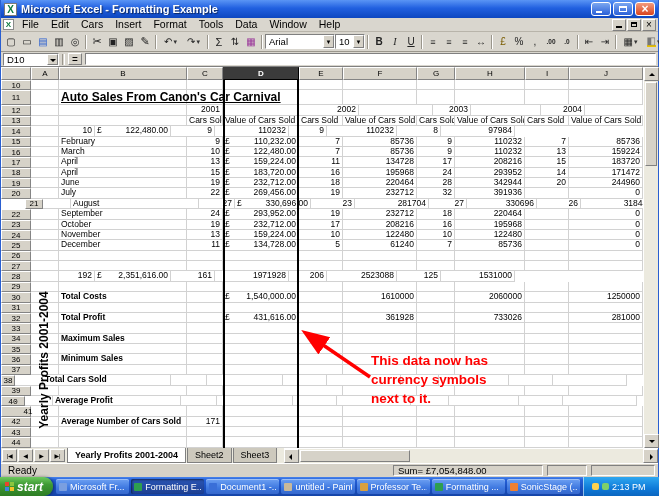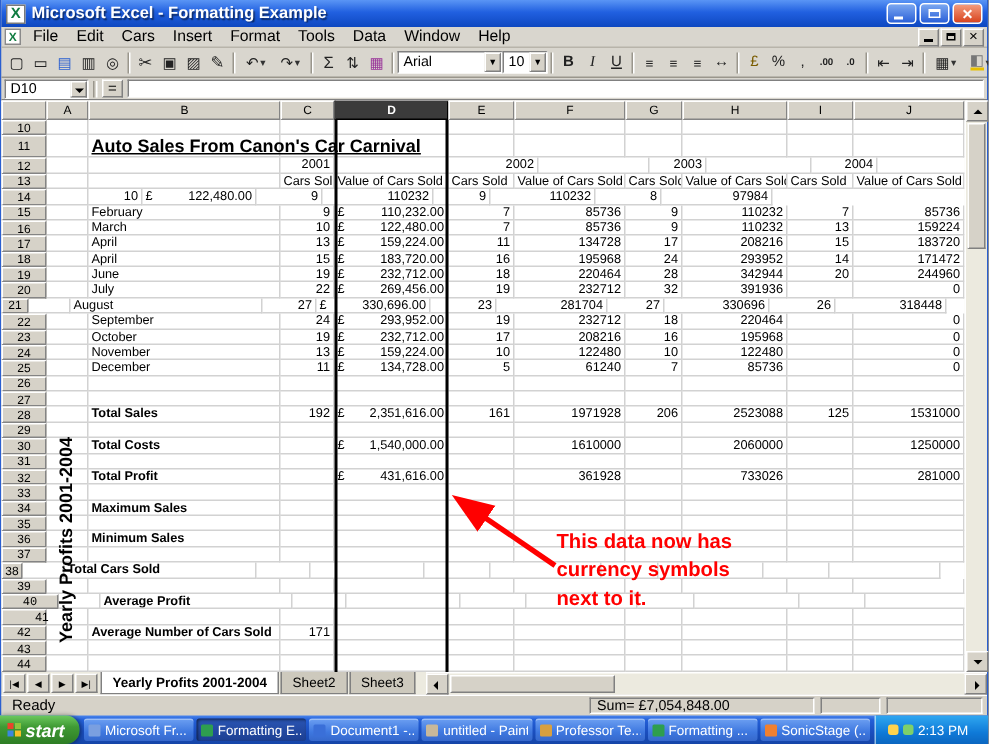--- a/index.html
+++ b/index.html
@@ -470,21 +470,21 @@
               <span class="cur-amt">269,456.00</span>
             </div>
             <div class="gcell num" style="width: 44px;">19</div>
             <div class="gcell num" style="width: 74px;">232712</div>
             <div class="gcell num" style="width: 38px;">32</div>
             <div class="gcell num" style="width: 70px;">391936</div>
             <div class="gcell" style="width: 44px;"></div>
             <div class="gcell num" style="width: 74px;">0</div>
           </div>
           <div class="grow">
-            <div class="rhead" style="width: 18px;">21</div>
+            <div class="rhead" style="width: 18px; margin-left: 24px;">21</div>
             <div class="gcell" style="width: 28px;"></div>
             <div class="gcell" style="width: 128px;">August</div>
             <div class="gcell num" style="width: 36px;">27</div>
             <div class="gcell cur" style="width: 76px;">
               <span class="cur-sym">£</span>
               <span class="cur-amt">330,696.00</span>
             </div>
             <div class="gcell num" style="width: 44px;">23</div>
             <div class="gcell num" style="width: 74px;">281704</div>
             <div class="gcell num" style="width: 38px;">27</div>
@@ -578,21 +578,20 @@
             <div class="gcell" style="width: 44px;"></div>
             <div class="gcell" style="width: 74px;"></div>
             <div class="gcell" style="width: 38px;"></div>
             <div class="gcell" style="width: 70px;"></div>
             <div class="gcell" style="width: 44px;"></div>
             <div class="gcell" style="width: 74px;"></div>
           </div>
           <div class="grow">
             <div class="rhead" style="width: 30px;">28</div>
             <div class="gcell" style="width: 28px;"></div>
-            <div class="gcell lbl" style="width: 128px;">Total Sales</div>
             <div class="gcell num" style="width: 36px;">192</div>
             <div class="gcell cur" style="width: 76px;">
               <span class="cur-sym">£</span>
               <span class="cur-amt">2,351,616.00</span>
             </div>
             <div class="gcell num" style="width: 44px;">161</div>
             <div class="gcell num" style="width: 74px;">1971928</div>
             <div class="gcell num" style="width: 38px;">206</div>
             <div class="gcell num" style="width: 70px;">2523088</div>
             <div class="gcell num" style="width: 44px;">125</div>
@@ -741,21 +740,21 @@
             <div class="gcell" style="width: 36px;"></div>
             <div class="gcell" style="width: 76px;"></div>
             <div class="gcell" style="width: 44px;"></div>
             <div class="gcell" style="width: 74px;"></div>
             <div class="gcell" style="width: 38px;"></div>
             <div class="gcell" style="width: 70px;"></div>
             <div class="gcell" style="width: 44px;"></div>
             <div class="gcell" style="width: 74px;"></div>
           </div>
           <div class="grow">
-            <div class="rhead" style="width: 38px; font-family: Liberation Mono, monospace;">40</div>
+            <div class="rhead" style="width: 24px; font-family: Liberation Mono, monospace;">40</div>
             <div class="gcell" style="width: 28px;"></div>
             <div class="gcell lbl" style="width: 128px;">Average Profit</div>
             <div class="gcell" style="width: 36px;"></div>
             <div class="gcell" style="width: 76px;"></div>
             <div class="gcell" style="width: 44px;"></div>
             <div class="gcell" style="width: 74px;"></div>
             <div class="gcell" style="width: 38px;"></div>
             <div class="gcell" style="width: 70px;"></div>
             <div class="gcell" style="width: 44px;"></div>
             <div class="gcell" style="width: 74px;"></div>

